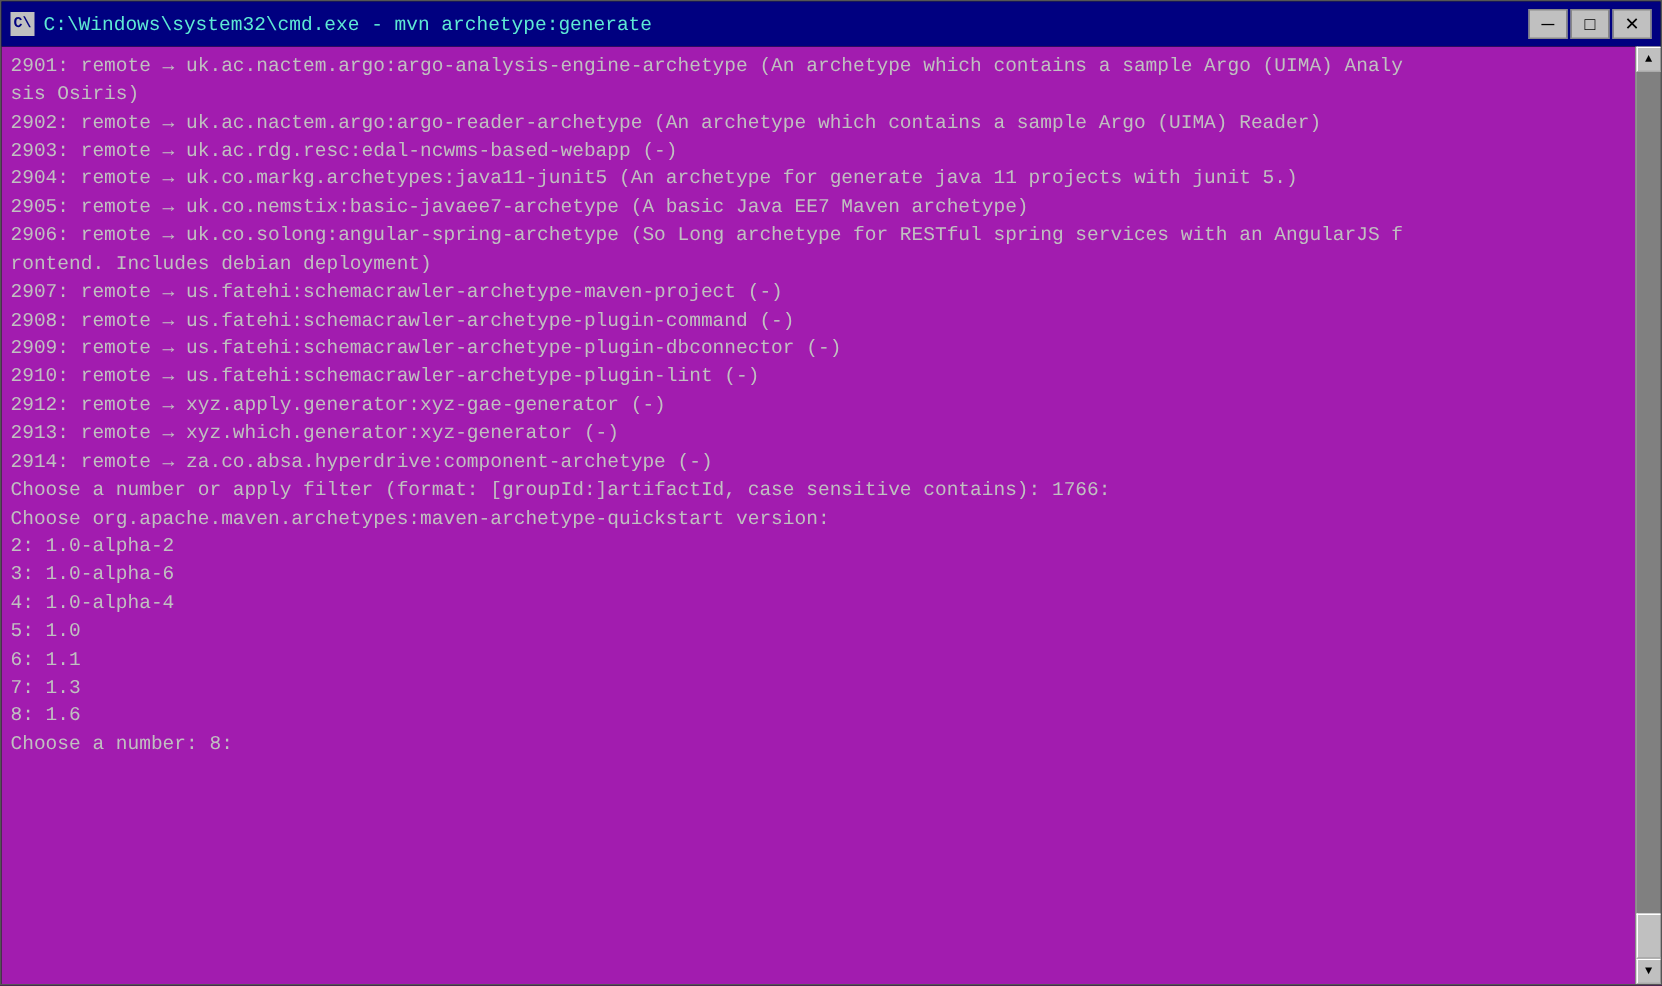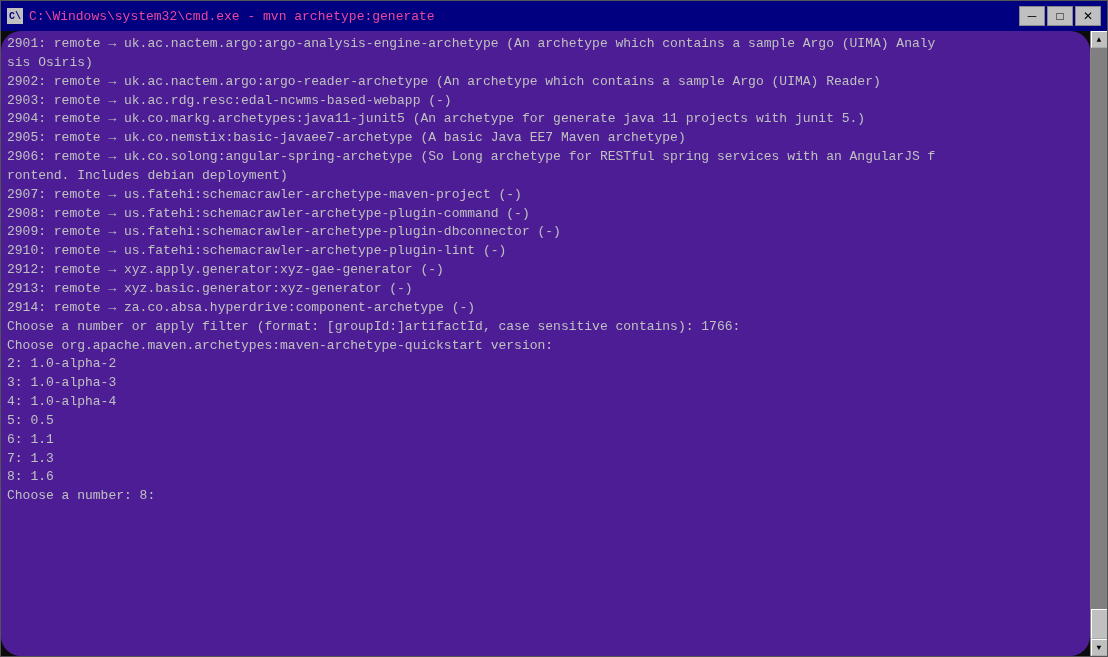--- a/index.html
+++ b/index.html
@@ -49,21 +49,21 @@
       background: #c0c0c0;
       display: flex;
       align-items: center;
       justify-content: center;
       font-size: 10px;
       color: #000080;
       font-weight: bold;
     }
 
     .title-bar-title {
-      color: #ec4899;
+      color: #5eead4;
       font-size: 13px;
       font-family: 'Courier New', Courier, monospace;
     }
 
     .title-bar-controls {
       display: flex;
       gap: 2px;
     }
 
     .title-bar-btn {
@@ -81,28 +81,27 @@
     }
 
     .content-area {
       display: flex;
       flex: 1;
       overflow: hidden;
     }
 
     .terminal {
       flex: 1;
-      background: #4c1d95;
+      background: #a21caf;
       color: #c0c0c0;
       padding: 4px 6px;
       overflow: hidden;
       font-family: 'Courier New', Courier, monospace;
       font-size: 13px;
       line-height: 1.45;
-      border-radius: 20px;
     }
 
     .scrollbar {
       width: 17px;
       background: #c0c0c0;
       display: flex;
       flex-direction: column;
       align-items: center;
       border-left: 1px solid #888;
     }
@@ -168,28 +167,28 @@
         <span class="line">2903: remote → uk.ac.rdg.resc:edal-ncwms-based-webapp (-)</span>
         <span class="line">2904: remote → uk.co.markg.archetypes:java11-junit5 (An archetype for generate java 11 projects with junit 5.)</span>
         <span class="line">2905: remote → uk.co.nemstix:basic-javaee7-archetype (A basic Java EE7 Maven archetype)</span>
         <span class="line">2906: remote → uk.co.solong:angular-spring-archetype (So Long archetype for RESTful spring services with an AngularJS f</span>
         <span class="line">rontend. Includes debian deployment)</span>
         <span class="line">2907: remote → us.fatehi:schemacrawler-archetype-maven-project (-)</span>
         <span class="line">2908: remote → us.fatehi:schemacrawler-archetype-plugin-command (-)</span>
         <span class="line">2909: remote → us.fatehi:schemacrawler-archetype-plugin-dbconnector (-)</span>
         <span class="line">2910: remote → us.fatehi:schemacrawler-archetype-plugin-lint (-)</span>
         <span class="line">2912: remote → xyz.apply.generator:xyz-gae-generator (-)</span>
-        <span class="line">2913: remote → xyz.basic.generator:xyz-generator (-)</span>
+        <span class="line">2913: remote → xyz.which.generator:xyz-generator (-)</span>
         <span class="line">2914: remote → za.co.absa.hyperdrive:component-archetype (-)</span>
         <span class="line">Choose a number or apply filter (format: [groupId:]artifactId, case sensitive contains): 1766:</span>
         <span class="line">Choose org.apache.maven.archetypes:maven-archetype-quickstart version:</span>
         <span class="line">2: 1.0-alpha-2</span>
-        <span class="line">3: 1.0-alpha-3</span>
+        <span class="line">3: 1.0-alpha-6</span>
         <span class="line">4: 1.0-alpha-4</span>
-        <span class="line">5: 0.5</span>
+        <span class="line">5: 1.0</span>
         <span class="line">6: 1.1</span>
         <span class="line">7: 1.3</span>
         <span class="line">8: 1.6</span>
         <span class="line">Choose a number: 8:</span>
       </div>
     <div class="scrollbar">
       <div class="scrollbar-btn">▲</div>
       <div class="scrollbar-track">
         <div class="scrollbar-thumb"></div>
       </div>

